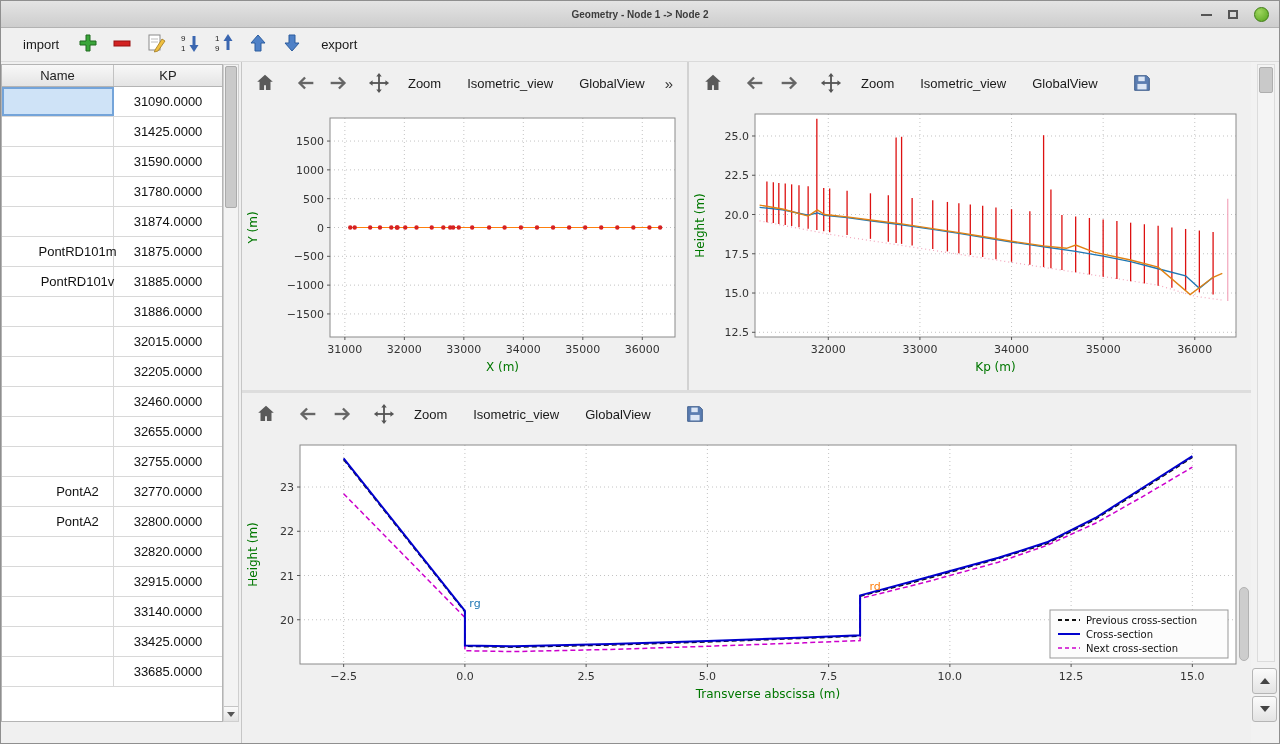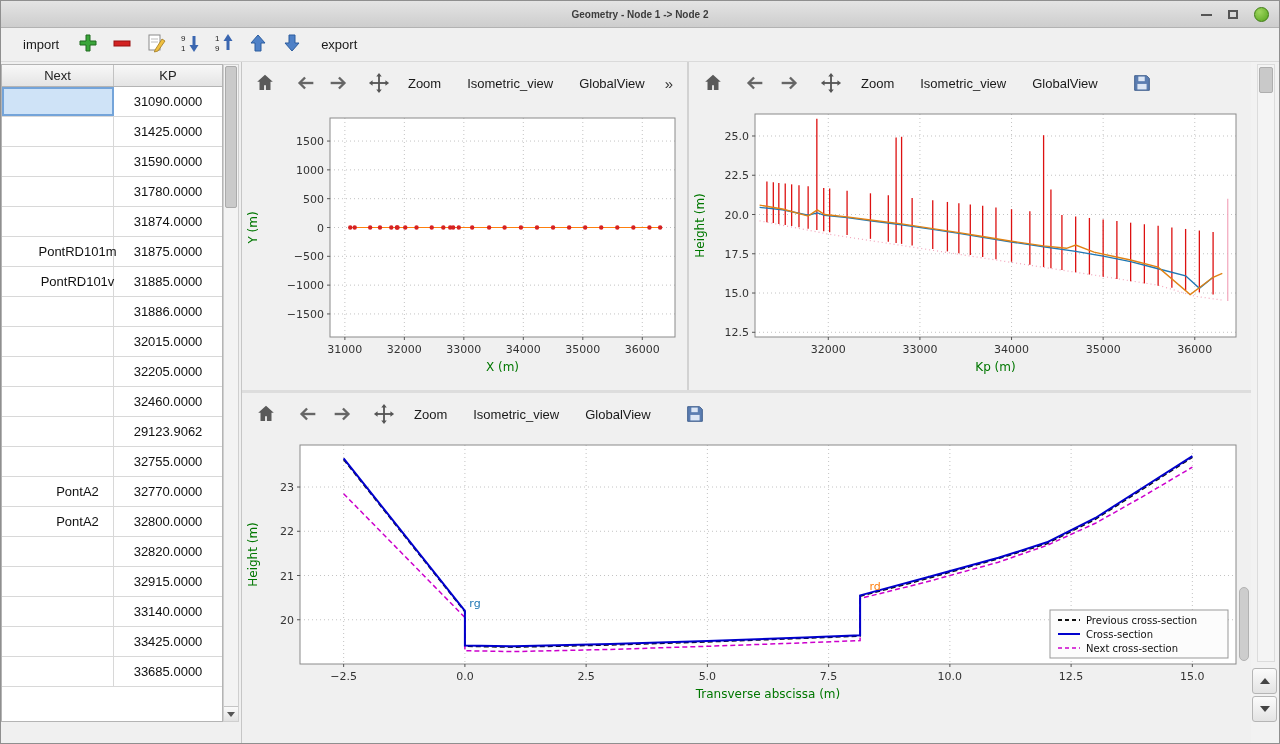--- a/index.html
+++ b/index.html
@@ -152,21 +152,21 @@
       <span><svg width="20" height="20" viewBox="0 0 20 20">
             <path d="M10 18l-7-8h4V2h6v8h4z" fill="#4f81c7" stroke="#2c5d9e"></path>
           </svg></span>
     </button>
     <div class="tb-label">export</div>
   </div>
 
   <div class="left-panel">
     <div class="kp-table">
       <div class="thead">
-        <div class="th th-name">Next</div>
+        <div class="th th-name">Name</div>
         <div class="th th-kp">KP</div>
       </div>
       <div>
           <div class="trow">
             <div class="tcell tcell-name selected"></div>
             <div class="tcell tcell-kp">31090.0000</div>
           </div>
           <div class="trow">
             <div class="tcell tcell-name"></div>
             <div class="tcell tcell-kp">31425.0000</div>
@@ -202,21 +202,21 @@
           <div class="trow">
             <div class="tcell tcell-name"></div>
             <div class="tcell tcell-kp">32205.0000</div>
           </div>
           <div class="trow">
             <div class="tcell tcell-name"></div>
             <div class="tcell tcell-kp">32460.0000</div>
           </div>
           <div class="trow">
             <div class="tcell tcell-name"></div>
-            <div class="tcell tcell-kp">29123.9062</div>
+            <div class="tcell tcell-kp">32655.0000</div>
           </div>
           <div class="trow">
             <div class="tcell tcell-name"></div>
             <div class="tcell tcell-kp">32755.0000</div>
           </div>
           <div class="trow">
             <div class="tcell tcell-name">PontA2</div>
             <div class="tcell tcell-kp">32770.0000</div>
           </div>
           <div class="trow">

